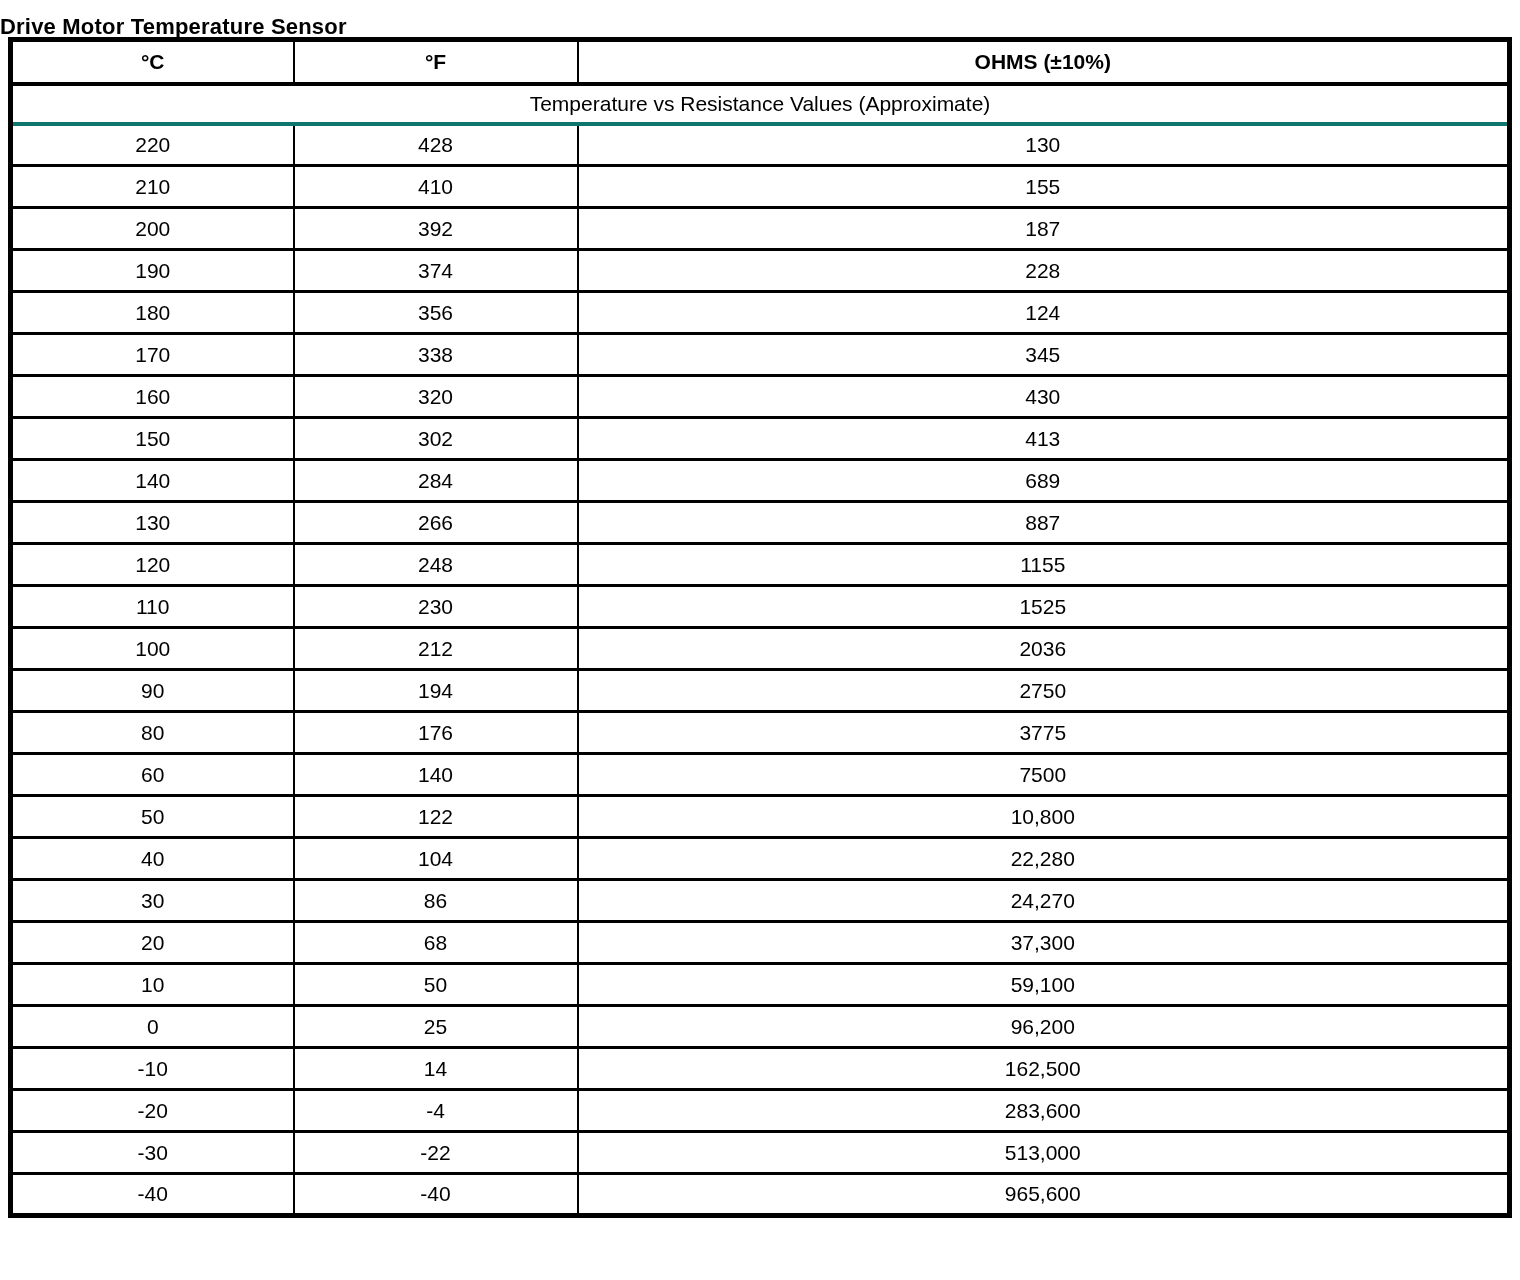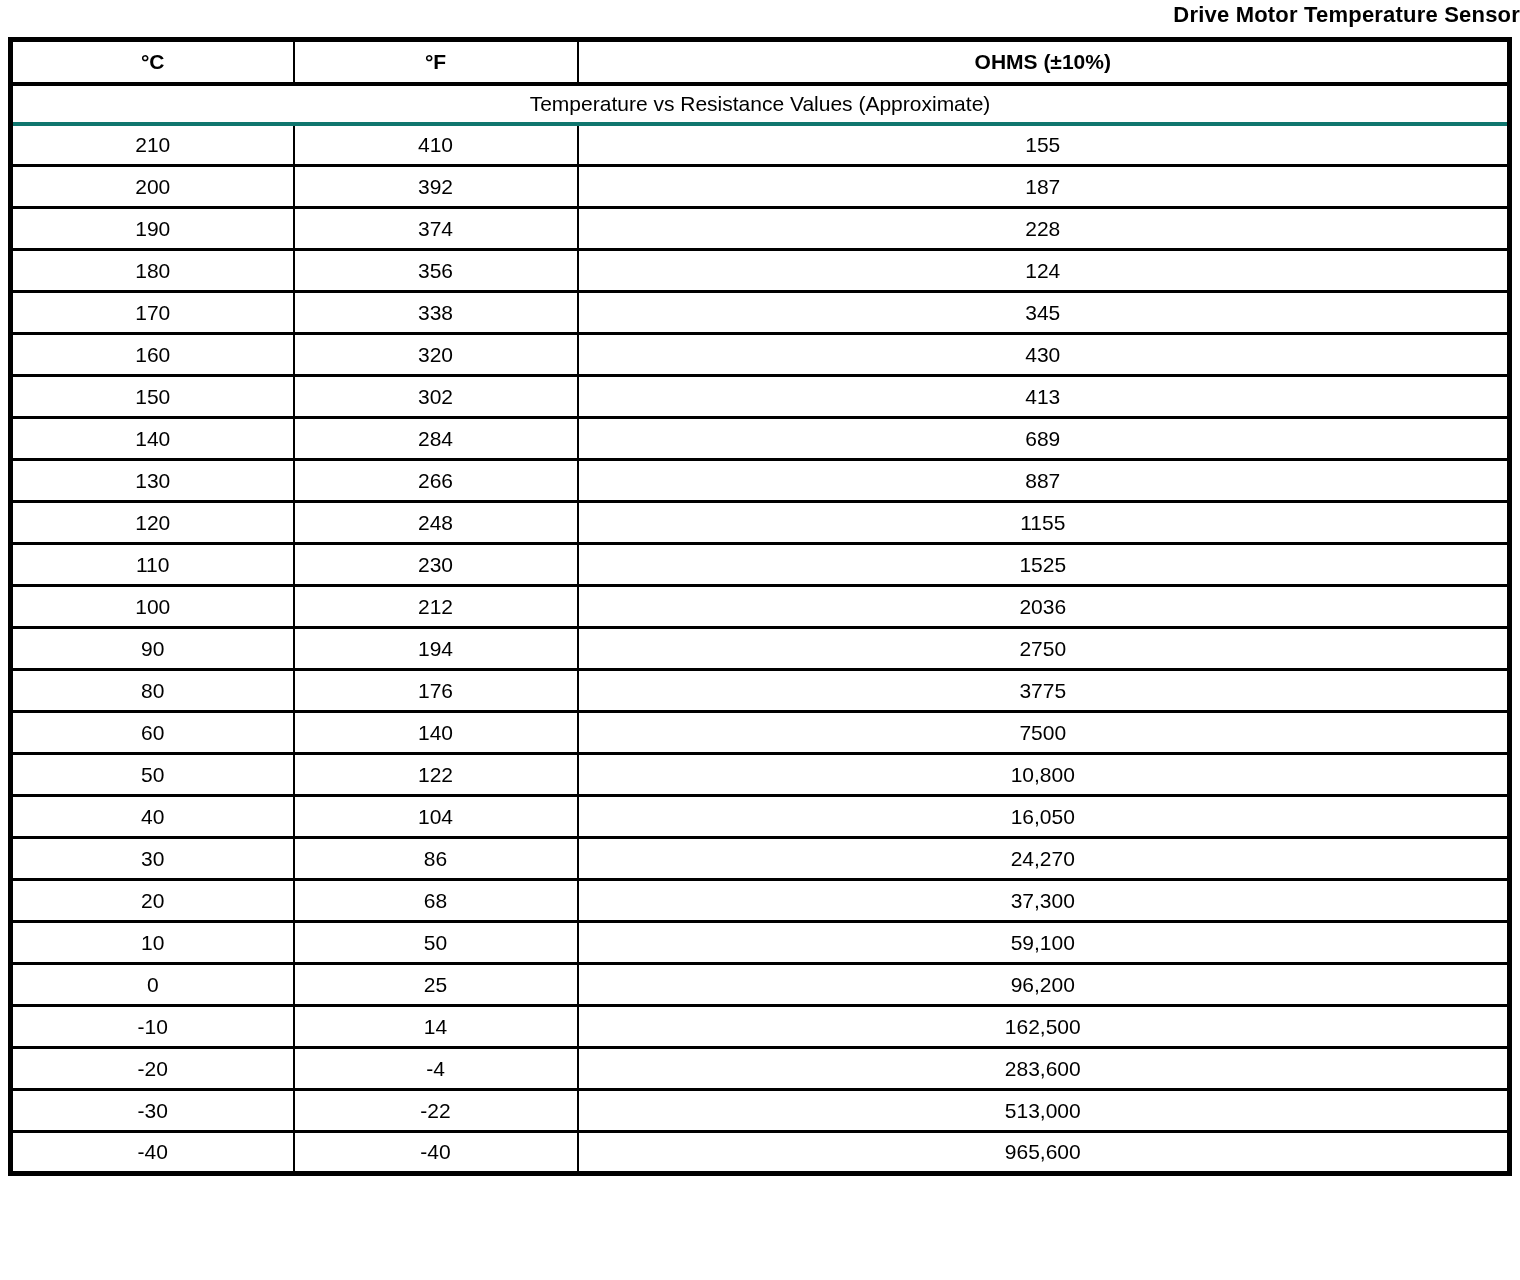--- a/index.html
+++ b/index.html
@@ -10,23 +10,23 @@
   }
   body {
     width: 1520px;
     height: 1280px;
     font-family: "Liberation Sans", sans-serif;
     color: #000000;
     overflow: hidden;
   }
   .page-title {
     margin: 0;
-    padding-top: 2px;
+    padding-top: 14px;
     height: 37px;
-    text-align: right;
+    text-align: left;
     font-size: 22px;
     font-weight: bold;
     letter-spacing: 0.2px;
   }
   table.temp-table {
     border-collapse: collapse;
     table-layout: fixed;
     width: 1504px;
     margin-left: 8px;
     border: 5px solid #000000;
@@ -81,20 +81,25 @@
         <th>°C</th>
         <th>°F</th>
         <th>OHMS (±10%)</th>
       </tr>
       <tr class="subtitle-row">
         <td colspan="3">Temperature vs Resistance Values (Approximate)</td>
       </tr>
     </thead>
     <tbody id="table-body">
         <tr class="data-row">
+    <td>220</td>
+    <td>428</td>
+    <td>130</td>
+  </tr>
+        <tr class="data-row">
     <td>210</td>
     <td>410</td>
     <td>155</td>
   </tr>
         <tr class="data-row">
     <td>200</td>
     <td>392</td>
     <td>187</td>
   </tr>
         <tr class="data-row">
@@ -163,21 +168,21 @@
     <td>7500</td>
   </tr>
         <tr class="data-row">
     <td>50</td>
     <td>122</td>
     <td>10,800</td>
   </tr>
         <tr class="data-row">
     <td>40</td>
     <td>104</td>
-    <td>16,050</td>
+    <td>22,280</td>
   </tr>
         <tr class="data-row">
     <td>30</td>
     <td>86</td>
     <td>24,270</td>
   </tr>
         <tr class="data-row">
     <td>20</td>
     <td>68</td>
     <td>37,300</td>

